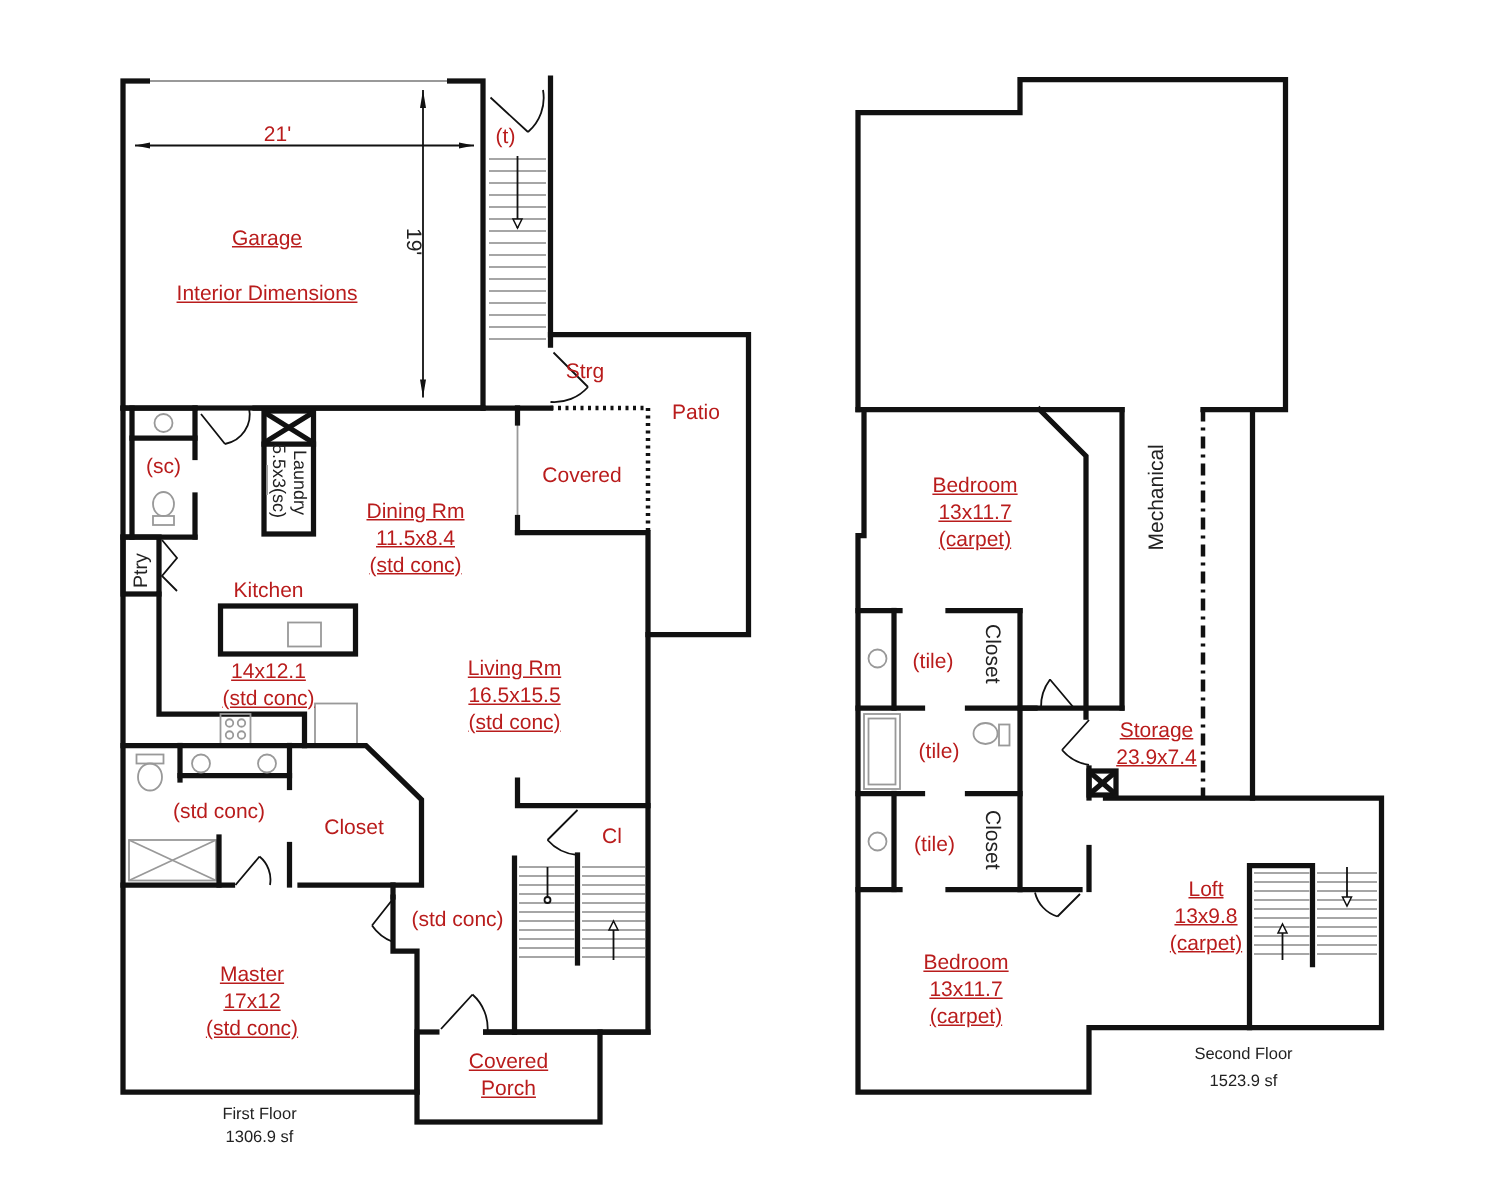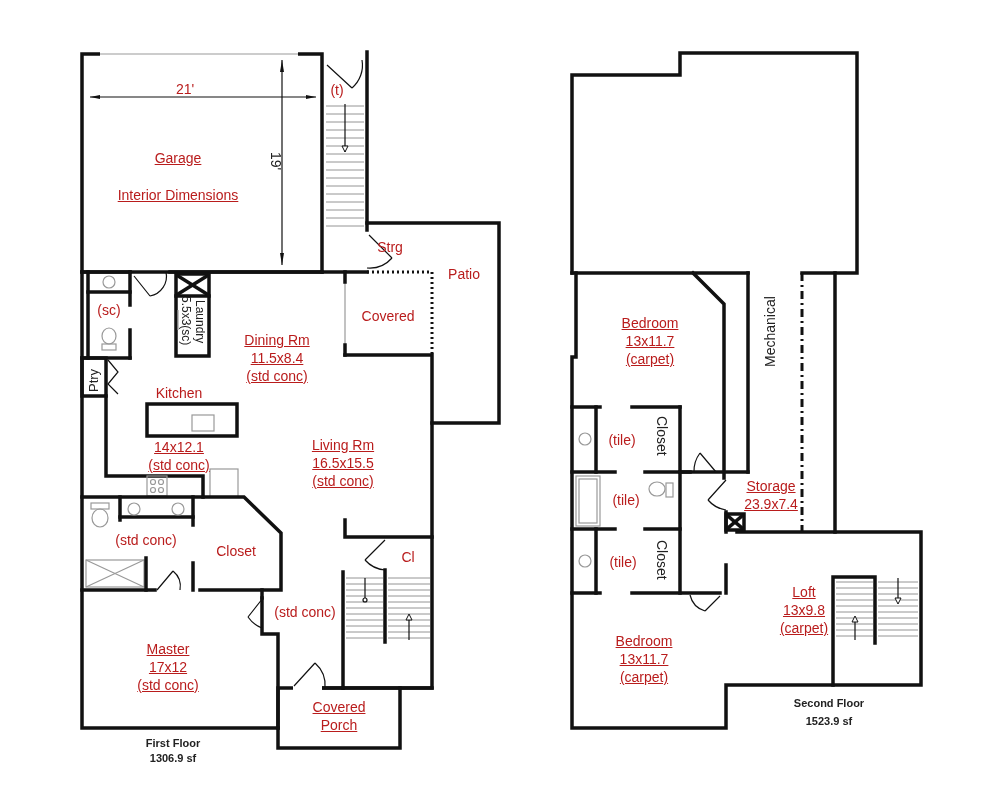--- a/index.html
+++ b/index.html
@@ -7,21 +7,21 @@
   svg { position: absolute; left: 0; top: 0; }
   .wall { stroke: #111; stroke-width: 3.5; fill: none; stroke-linecap: square; }
   .thin { stroke: #111; stroke-width: 1.2; fill: none; }
   .grey { stroke: #999; stroke-width: 1.2; fill: none; }
   .stair { stroke: #888; stroke-width: 0.9; }
   .dot { stroke: #111; stroke-width: 3; stroke-dasharray: 2 3; fill: none; }
   .dashdot { stroke: #111; stroke-width: 3; stroke-dasharray: 8 4 2 4; fill: none; }
   .lbl { position: absolute; color: #b91c1c; font-size: 14px; text-align: center; line-height: 18px; white-space: nowrap; transform: translateX(-50%); }
   .lbl div { display: block; text-decoration: underline; }
   .vert { position: absolute; color: #222; font-size: 14px; white-space: nowrap; }
-  .caption { position: absolute; font-size: 11px; font-weight: bold; color: #222; text-align: center; transform: translateX(-50%); line-height: 15px; }
+  .caption { position: absolute; font-size: 11px; font-weight: normal; color: #222; text-align: center; transform: translateX(-50%); line-height: 15px; }
 </style>
 </head>
 <body>
 
 <svg width="1000" height="800" viewBox="0 0 1000 800">
 
   <g>
 
     <rect x="82" y="54" width="240" height="218" class="wall"></rect>
     <line x1="100" y1="54" x2="298" y2="54" stroke="#fff" stroke-width="4"></line>

